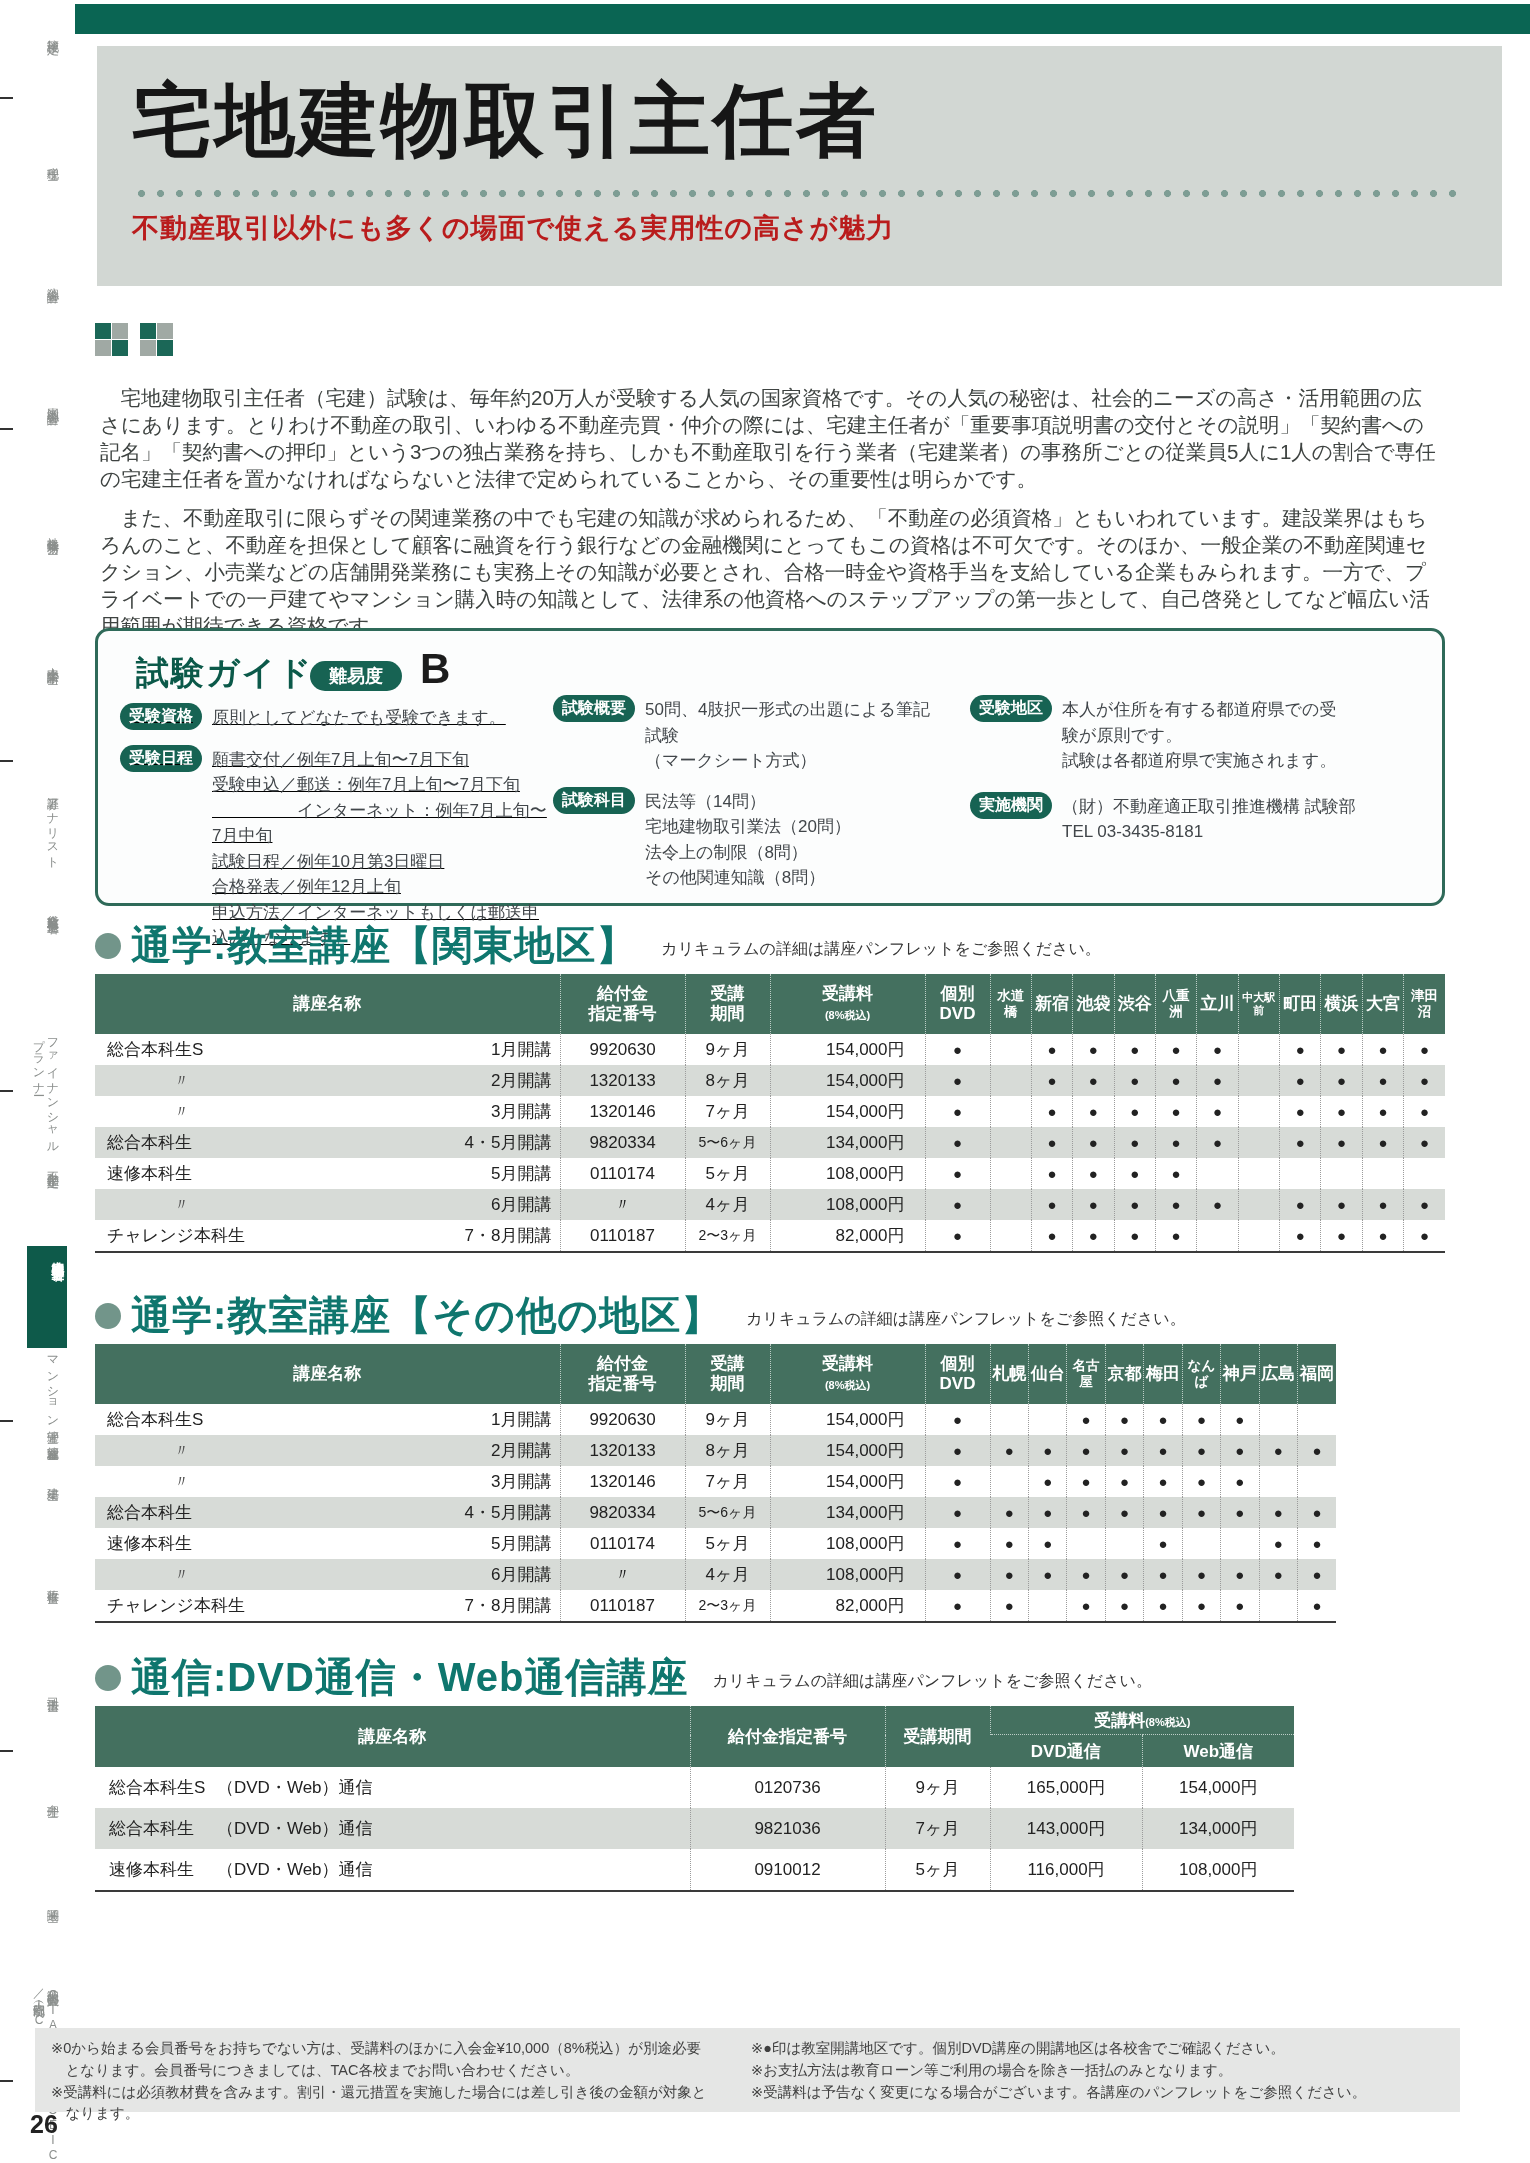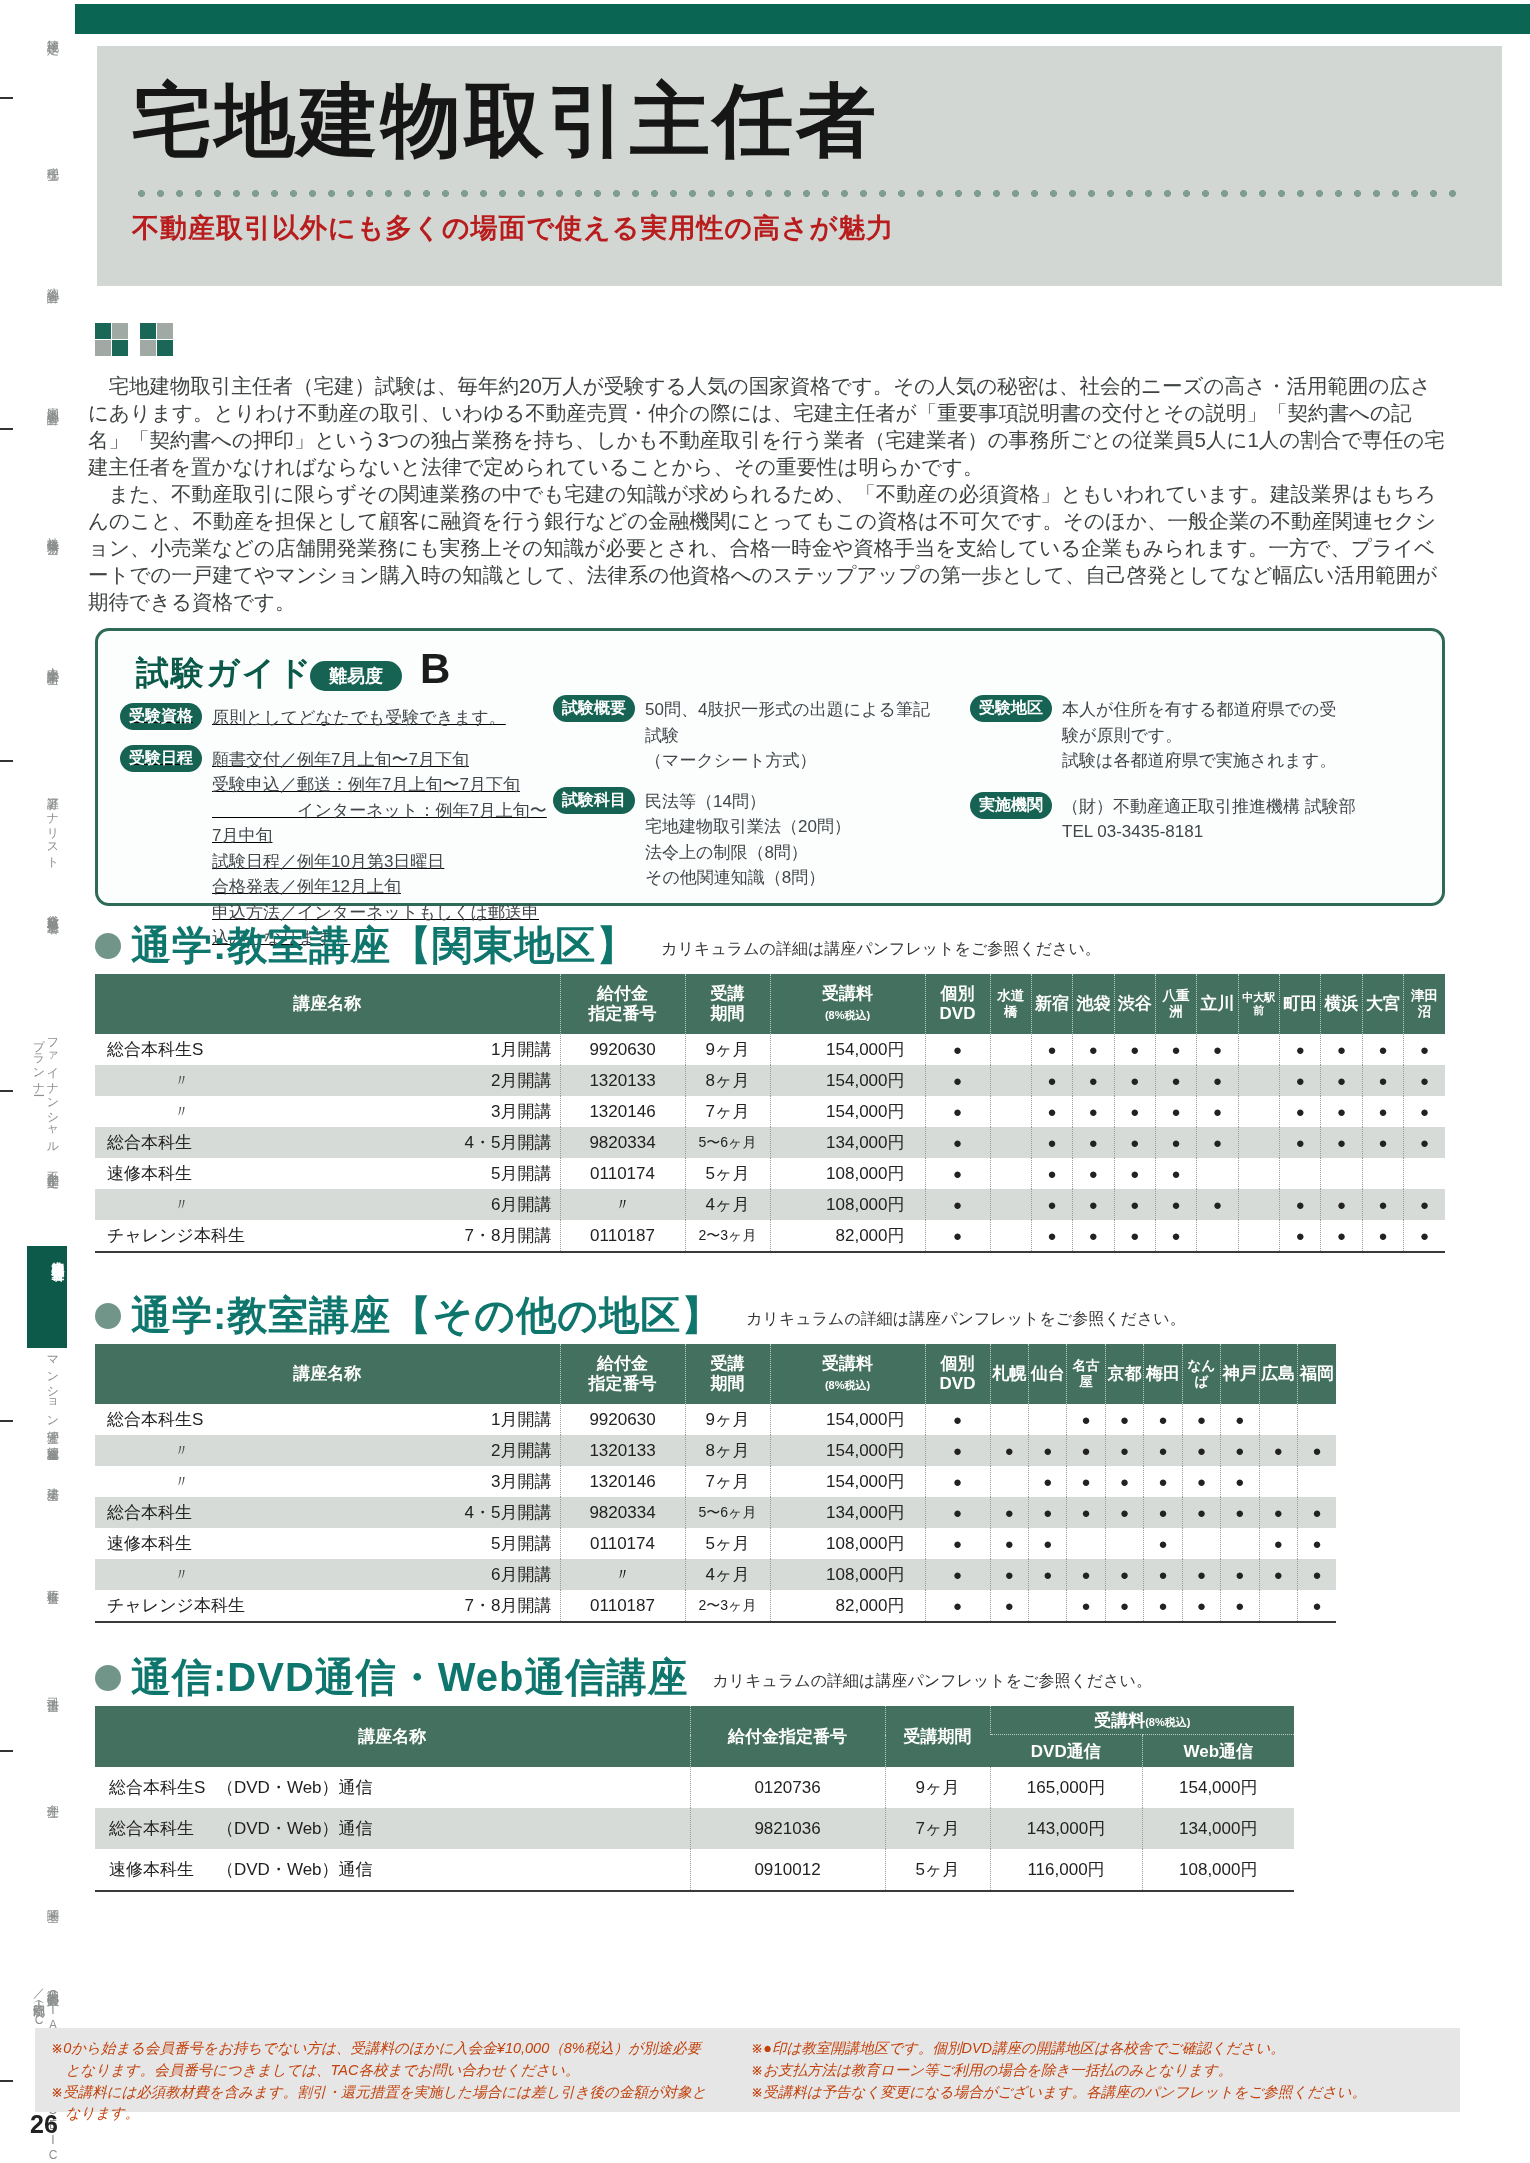--- a/index.html
+++ b/index.html
@@ -21,21 +21,21 @@
     background-size:19px 11px;background-repeat:repeat-x;}
   .subtitle{position:absolute;left:35px;top:164px;font-size:27px;font-weight:700;color:#b91c1c;letter-spacing:1px;}
 
   
   .sec-head{position:absolute;left:95px;top:323px;display:flex;align-items:center;gap:12px;}
   .sq{display:grid;grid-template-columns:16px 16px;grid-template-rows:16px 16px;gap:1px;}
   .sq i{display:block;}
   .sq .g1{background:#1b6757;} .sq .g2{background:#a0a9a4;}
   .sec-head b{font-size:34px;color:#121212;letter-spacing:1px;}
   .paras{position:absolute;left:88px;top:372px;width:1360px;font-size:20.5px;line-height:27px;color:#3e4341;}
-  .paras p{margin:0;text-indent:1em;}
+  .paras p{margin:12px;text-indent:1em;}
 
   
   .guide{position:absolute;left:95px;top:628px;width:1350px;height:278px;border:3px solid #2f6a59;border-radius:14px;background:#fcfdfd;box-sizing:border-box;}
   .gtitle{position:absolute;left:38px;top:20px;font-size:33px;font-weight:800;color:#0b5949;letter-spacing:2px;}
   .pill{background:#176353;color:#fff;font-weight:700;font-size:16px;border-radius:15px;width:82px;text-align:center;padding:3px 0;flex-shrink:0;}
   .gdiff{position:absolute;left:212px;top:30px;}
   .gdiff .pill{width:92px;font-size:18px;}
   .gB{position:absolute;left:322px;top:14px;font-size:42px;font-weight:800;color:#1c1c1c;}
   .gcol{position:absolute;display:flex;flex-direction:column;}
   #gcol0{left:22px;top:72px;width:430px;gap:14px;text-decoration:underline;}
@@ -76,21 +76,21 @@
   .ttable thead tr.sub th{height:30px;font-size:17px;border-top:1px dotted rgba(255,255,255,.65);}
   .ttable thead th+th{border-left:1px dotted rgba(255,255,255,.65);}
   .ttable td{height:39px;font-size:17px;color:#222;vertical-align:middle;text-align:center;}
   .ttable tbody tr:nth-child(even){background:#d7dbd7;}
   .ttable td+td{border-left:1px dotted #9b9b9b;}
   .ttable td.cname{text-align:left;padding-left:14px;}
   .ttable td.cname .nm{display:inline-block;width:108px;}
 
   
   .notes{position:absolute;left:35px;top:2028px;width:1425px;height:84px;background:#e5e6e5;box-sizing:border-box;padding:10px 16px;display:flex;gap:40px;}
-  .notecol{font-size:14.5px;line-height:1.5;color:#c2410c;font-style:italic;}
+  .notecol{font-size:14.5px;line-height:1.5;color:#404040;}
   .notecol.l{width:660px;}
   .notecol.r{width:680px;}
   .notecol div{padding-left:1em;text-indent:-1em;}
   .pagenum{position:absolute;left:30px;top:2110px;font-size:25px;font-weight:700;color:#222;}
 </style>
 </head>
 <body>
 
 <div id="page">
 

